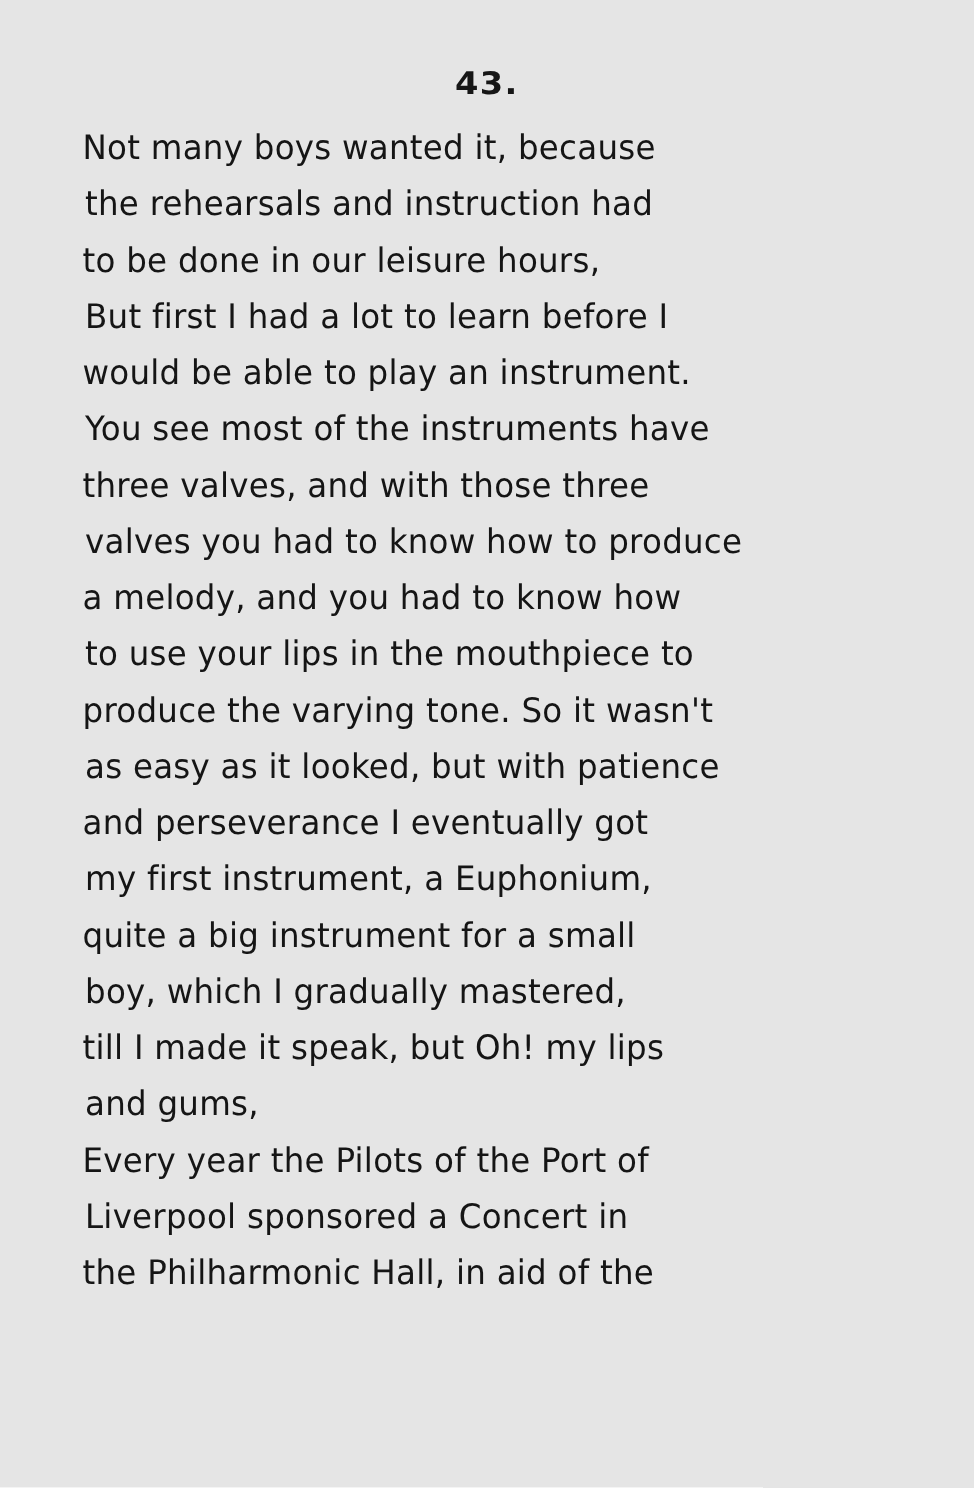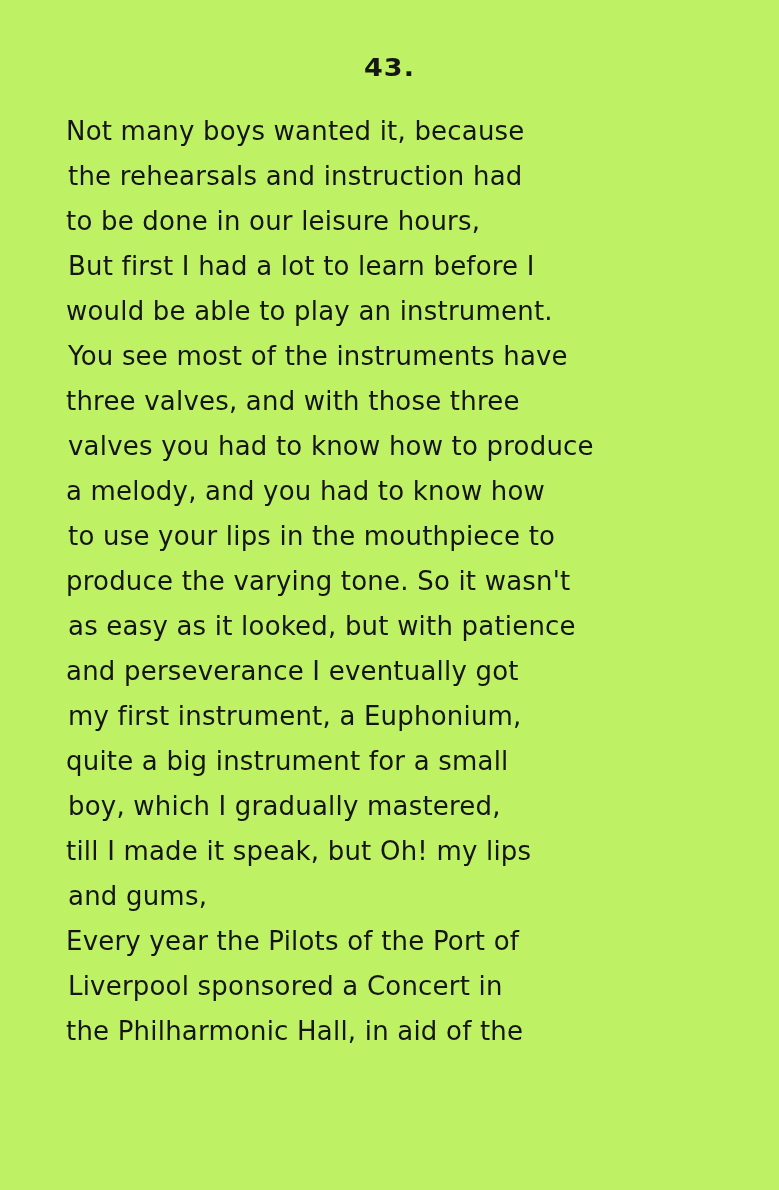--- a/index.html
+++ b/index.html
@@ -11,39 +11,39 @@
     width: 779px;
     height: 1190px;
     overflow: hidden;
     font-family: "DejaVu Sans", sans-serif;
     color: #111111;
   }
   .page {
     position: relative;
     width: 779px;
     height: 1190px;
-    background: #bef264;
+    background: #e5e5e5;
     box-sizing: border-box;
   }
   .page-number {
     position: absolute;
     top: 52px;
     left: 0;
     width: 779px;
     text-align: center;
     font-family: "DejaVu Sans", sans-serif;
     font-weight: bold;
     font-size: 27px;
     letter-spacing: 1px;
     color: #161616;
     transform: scaleY(0.92);
   }
   .body-text {
     position: absolute;
-    top: 108px;
+    top: 96px;
     left: 66px;
     width: 648px;
   }
   .line {
     font-family: "DejaVu Sans", sans-serif;
     font-size: 26px;
     line-height: 45px;
     color: #151515;
     white-space: pre;
     letter-spacing: 0.2px;

